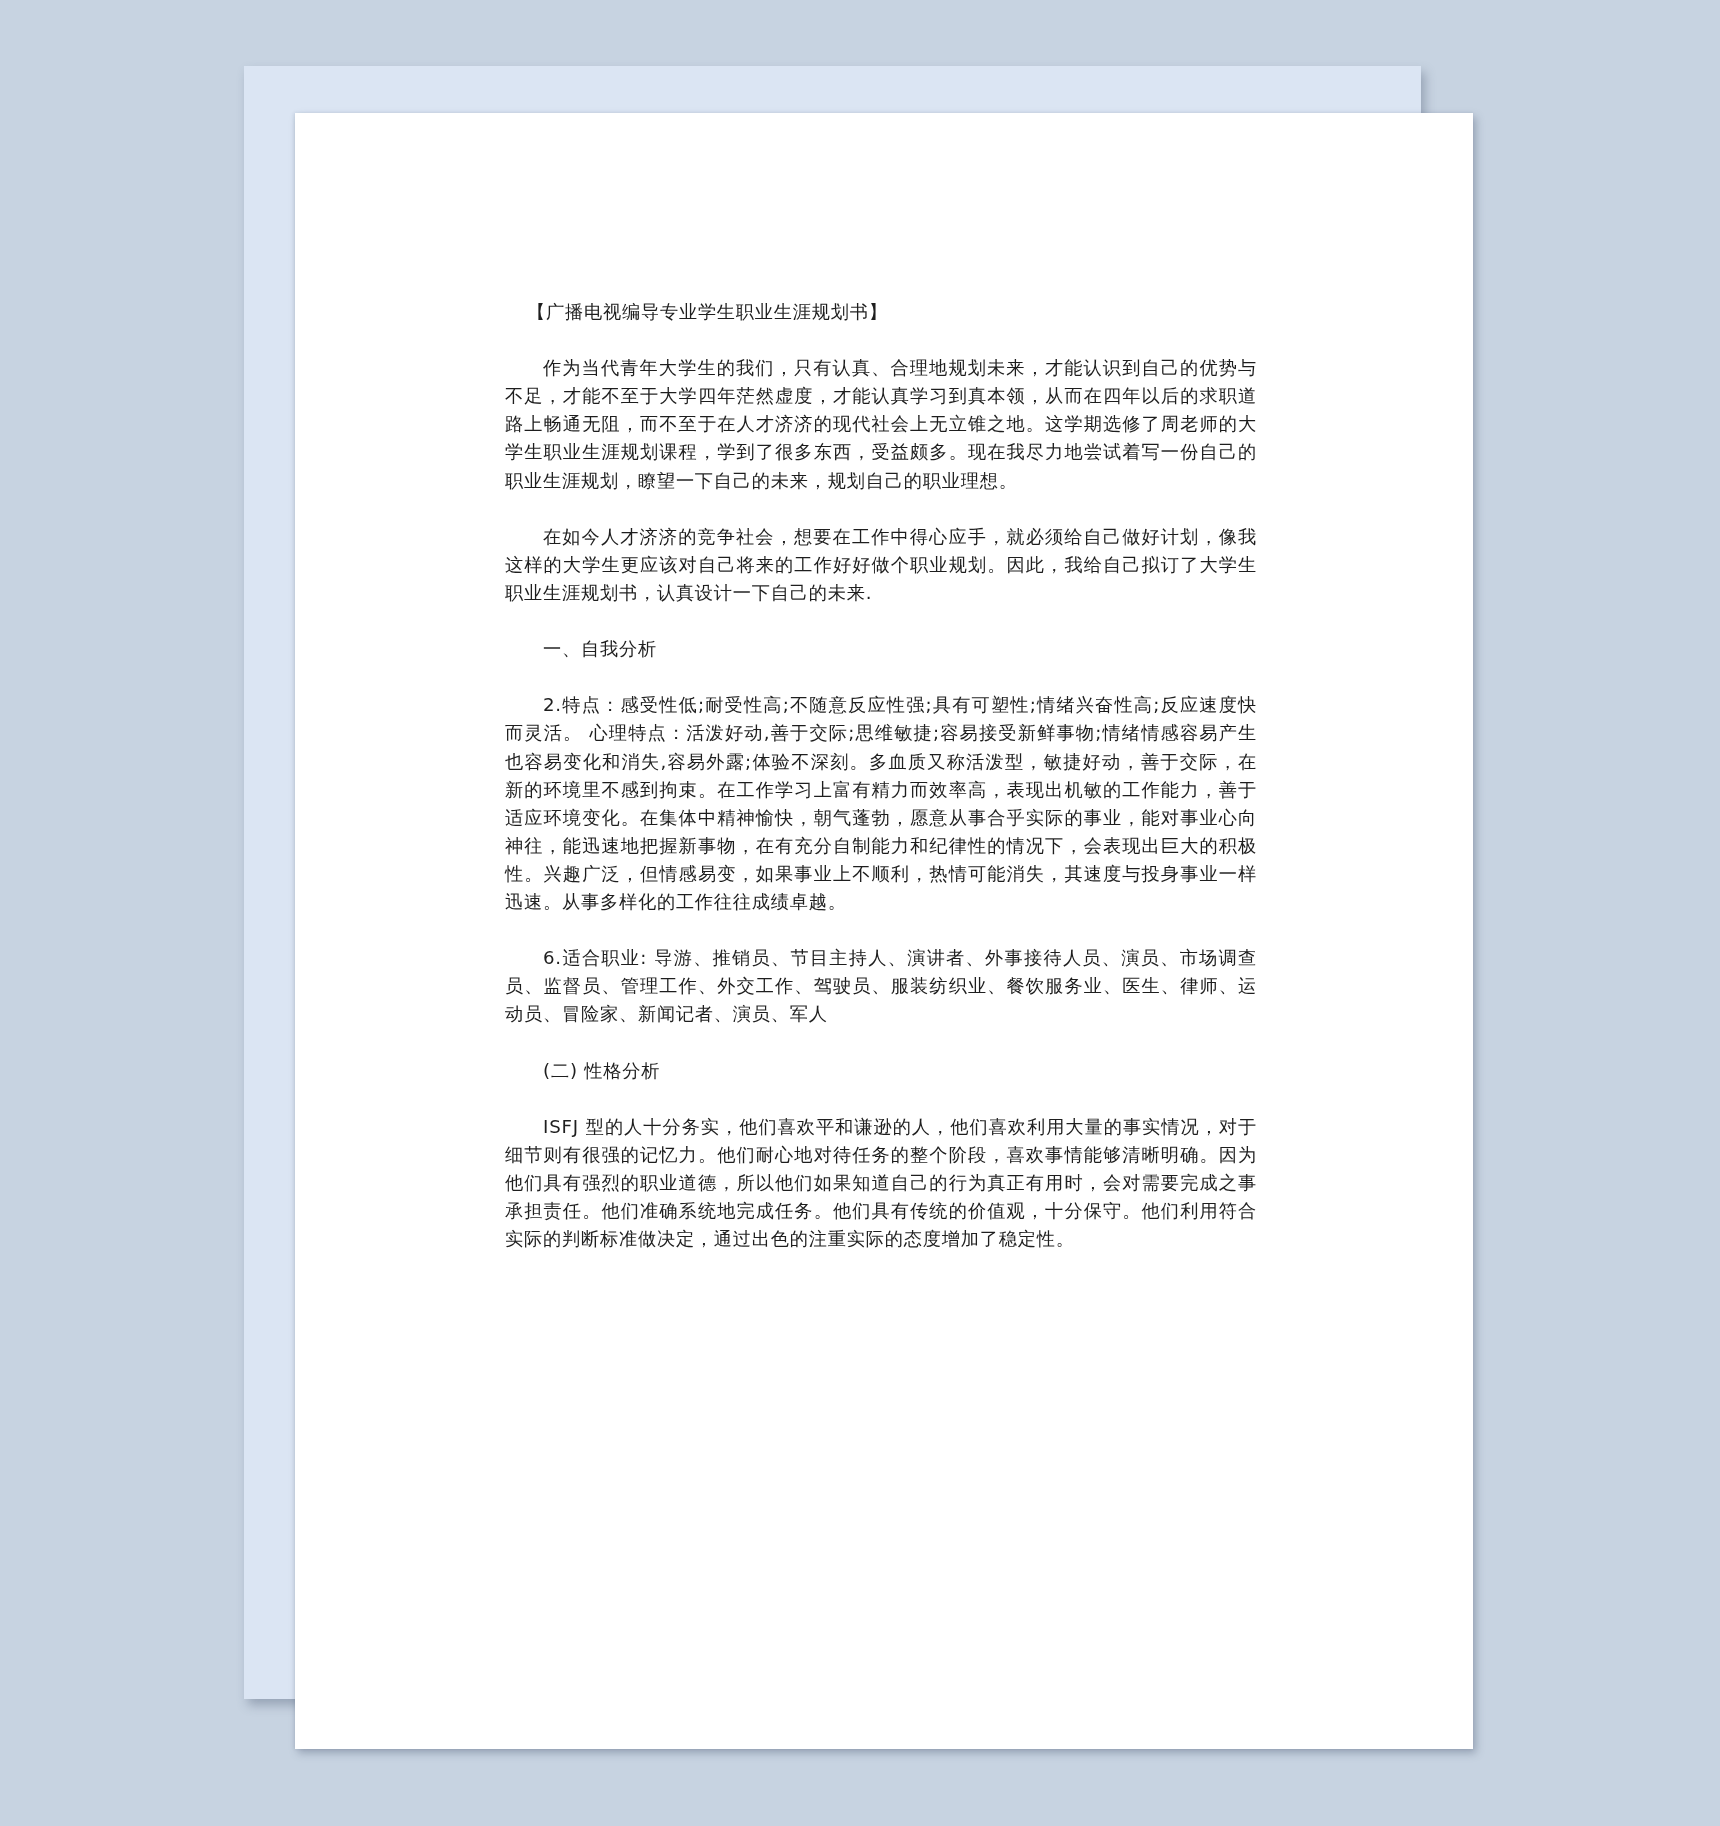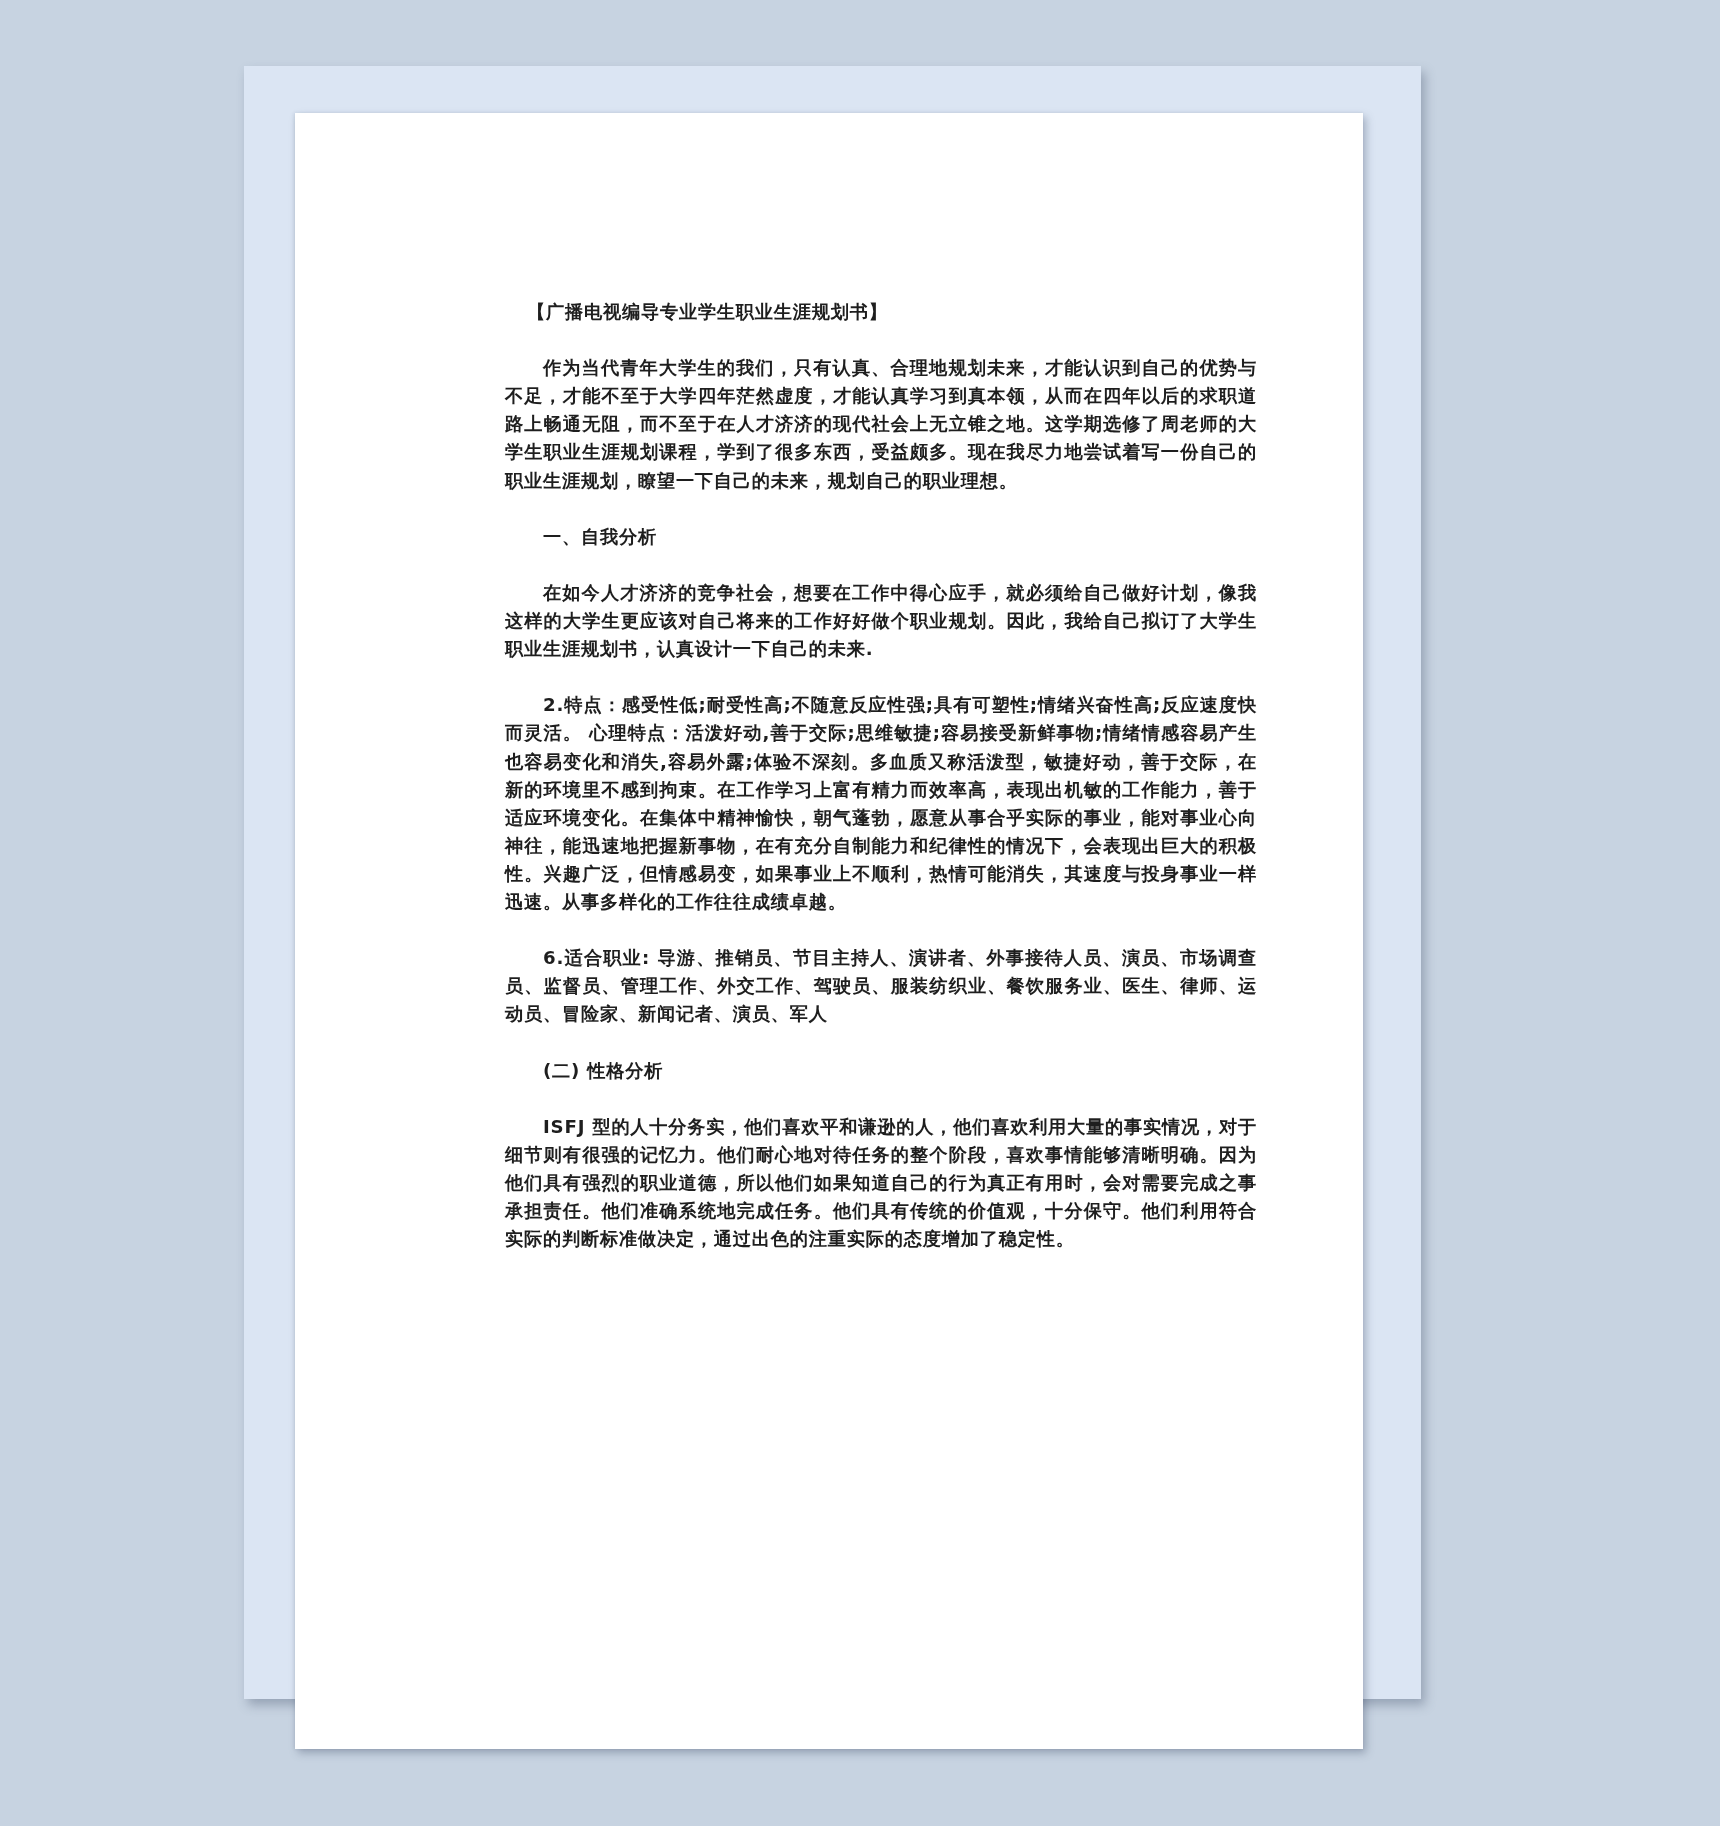--- a/index.html
+++ b/index.html
@@ -20,25 +20,24 @@
       top: 66px;
       width: 1177px;
       height: 1633px;
       background: #dbe5f3;
       box-shadow: 4px 6px 10px rgba(60, 75, 100, 0.35);
     }
     .page-front {
       position: absolute;
       left: 295px;
       top: 113px;
-      width: 1068px;
+      width: 1178px;
       height: 1636px;
       background: #ffffff;
       box-shadow: 3px 4px 8px rgba(60, 75, 100, 0.35), -1px 0 3px rgba(60,75,100,0.12);
-      font-weight: bold;
     }
     .doc-body {
       position: absolute;
       left: 210px;
       top: 185px;
       width: 752px;
       color: #1e1e1e;
       font-size: 18.2px;
       line-height: 28.1px;
       text-align: justify;
@@ -56,20 +55,20 @@
   </style>
 </head>
 <body>
 
 <div class="page-back"></div>
 
 <div class="page-front">
   <div class="doc-body">
     <p class="title">【广播电视编导专业学生职业生涯规划书】</p>
     <p class="indent">作为当代青年大学生的我们，只有认真、合理地规划未来，才能认识到自己的优势与不足，才能不至于大学四年茫然虚度，才能认真学习到真本领，从而在四年以后的求职道路上畅通无阻，而不至于在人才济济的现代社会上无立锥之地。这学期选修了周老师的大学生职业生涯规划课程，学到了很多东西，受益颇多。现在我尽力地尝试着写一份自己的职业生涯规划，瞭望一下自己的未来，规划自己的职业理想。</p>
+    <p class="indent">在如今人才济济的竞争社会，想要在工作中得心应手，就必须给自己做好计划，像我这样的大学生更应该对自己将来的工作好好做个职业规划。因此，我给自己拟订了大学生职业生涯规划书，认真设计一下自己的未来.</p>
     <p class="indent">一、自我分析</p>
-    <p class="indent">在如今人才济济的竞争社会，想要在工作中得心应手，就必须给自己做好计划，像我这样的大学生更应该对自己将来的工作好好做个职业规划。因此，我给自己拟订了大学生职业生涯规划书，认真设计一下自己的未来.</p>
     <p class="indent">2.特点：感受性低;耐受性高;不随意反应性强;具有可塑性;情绪兴奋性高;反应速度快而灵活。  心理特点：活泼好动,善于交际;思维敏捷;容易接受新鲜事物;情绪情感容易产生也容易变化和消失,容易外露;体验不深刻。多血质又称活泼型，敏捷好动，善于交际，在新的环境里不感到拘束。在工作学习上富有精力而效率高，表现出机敏的工作能力，善于适应环境变化。在集体中精神愉快，朝气蓬勃，愿意从事合乎实际的事业，能对事业心向神往，能迅速地把握新事物，在有充分自制能力和纪律性的情况下，会表现出巨大的积极性。兴趣广泛，但情感易变，如果事业上不顺利，热情可能消失，其速度与投身事业一样迅速。从事多样化的工作往往成绩卓越。</p>
     <p class="indent">6.适合职业: 导游、推销员、节目主持人、演讲者、外事接待人员、演员、市场调查员、监督员、管理工作、外交工作、驾驶员、服装纺织业、餐饮服务业、医生、律师、运动员、冒险家、新闻记者、演员、军人</p>
     <p class="indent">(二)  性格分析</p>
     <p class="indent">ISFJ 型的人十分务实，他们喜欢平和谦逊的人，他们喜欢利用大量的事实情况，对于细节则有很强的记忆力。他们耐心地对待任务的整个阶段，喜欢事情能够清晰明确。因为他们具有强烈的职业道德，所以他们如果知道自己的行为真正有用时，会对需要完成之事承担责任。他们准确系统地完成任务。他们具有传统的价值观，十分保守。他们利用符合实际的判断标准做决定，通过出色的注重实际的态度增加了稳定性。</p>
   </div>
 </div>
 
 </body></html>

